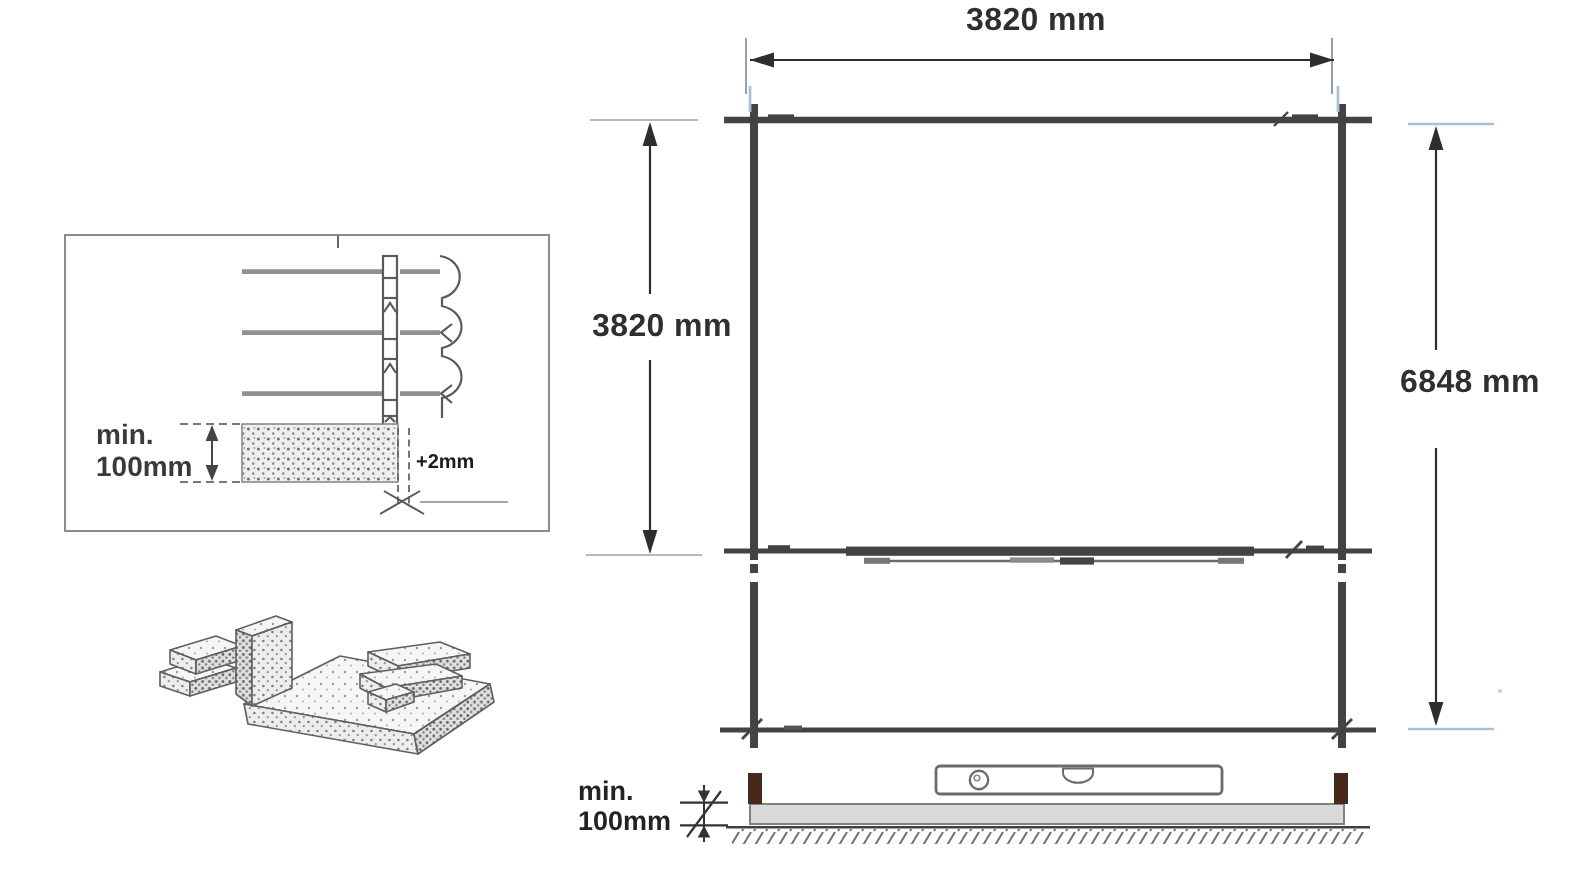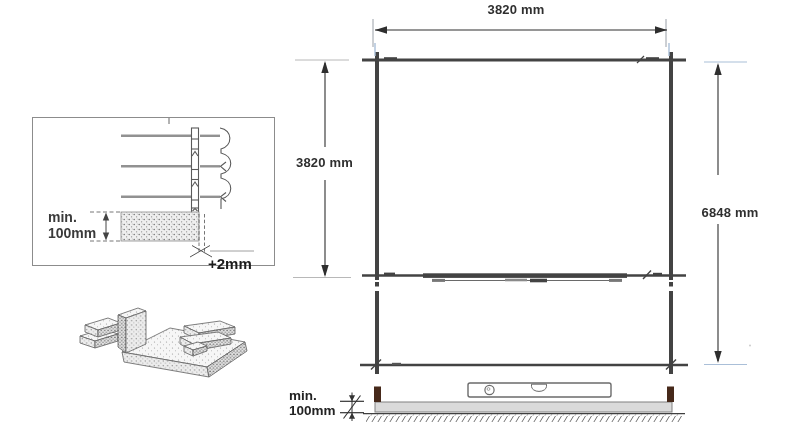--- a/index.html
+++ b/index.html
@@ -2,31 +2,31 @@
 <html><head>
 <meta charset="utf-8">
 <style>
   html,body{margin:0;padding:0;background:#ffffff;}
   .stage{
     position:relative;width:794px;height:446px;background:#ffffff;overflow:hidden;
     font-family:"Liberation Sans",sans-serif;
   }
   .abs{position:absolute;}
   .lbl{position:absolute;color:#2f2f2f;white-space:nowrap;}
-  .dim-lbl{font-weight:700;font-size:13px;letter-spacing:.2px;text-align:center;}
+  .dim-lbl{font-weight:700;font-size:16px;letter-spacing:.2px;text-align:center;}
   .thin-lbl{font-weight:700;color:#2b2b2b;}
   .detail-box{
     position:absolute;left:32px;top:117px;width:243px;height:149px;
     border:1px solid #8c8c8c;box-sizing:border-box;background:#fff;
   }
   .detail-min{left:15px;top:91px;font-size:14px;line-height:16px;color:#3a3a3a;}
-  .detail-plus2{left:175px;top:108px;font-size:15px;color:#1c1c1c;margin-top:29px;}
+  .detail-plus2{left:175px;top:108px;font-size:10px;color:#1c1c1c;}
   .plan-width{left:483px;top:2px;width:66px;}
   .plan-depth{left:296px;top:155px;width:56px;}
-  .plan-total{left:700px;top:205px;width:60px;}
+  .plan-total{left:700px;top:183px;width:60px;}
   .side-min{left:289px;top:388px;font-size:13.5px;line-height:15px;color:#232323;}
   svg{display:block;}
 </style>
 </head>
 <body>
 
 <div class="stage">
 
   <div class="detail-box">
     <svg class="abs" style="left:0;top:0" width="241" height="147" viewBox="0 0 241 147">

